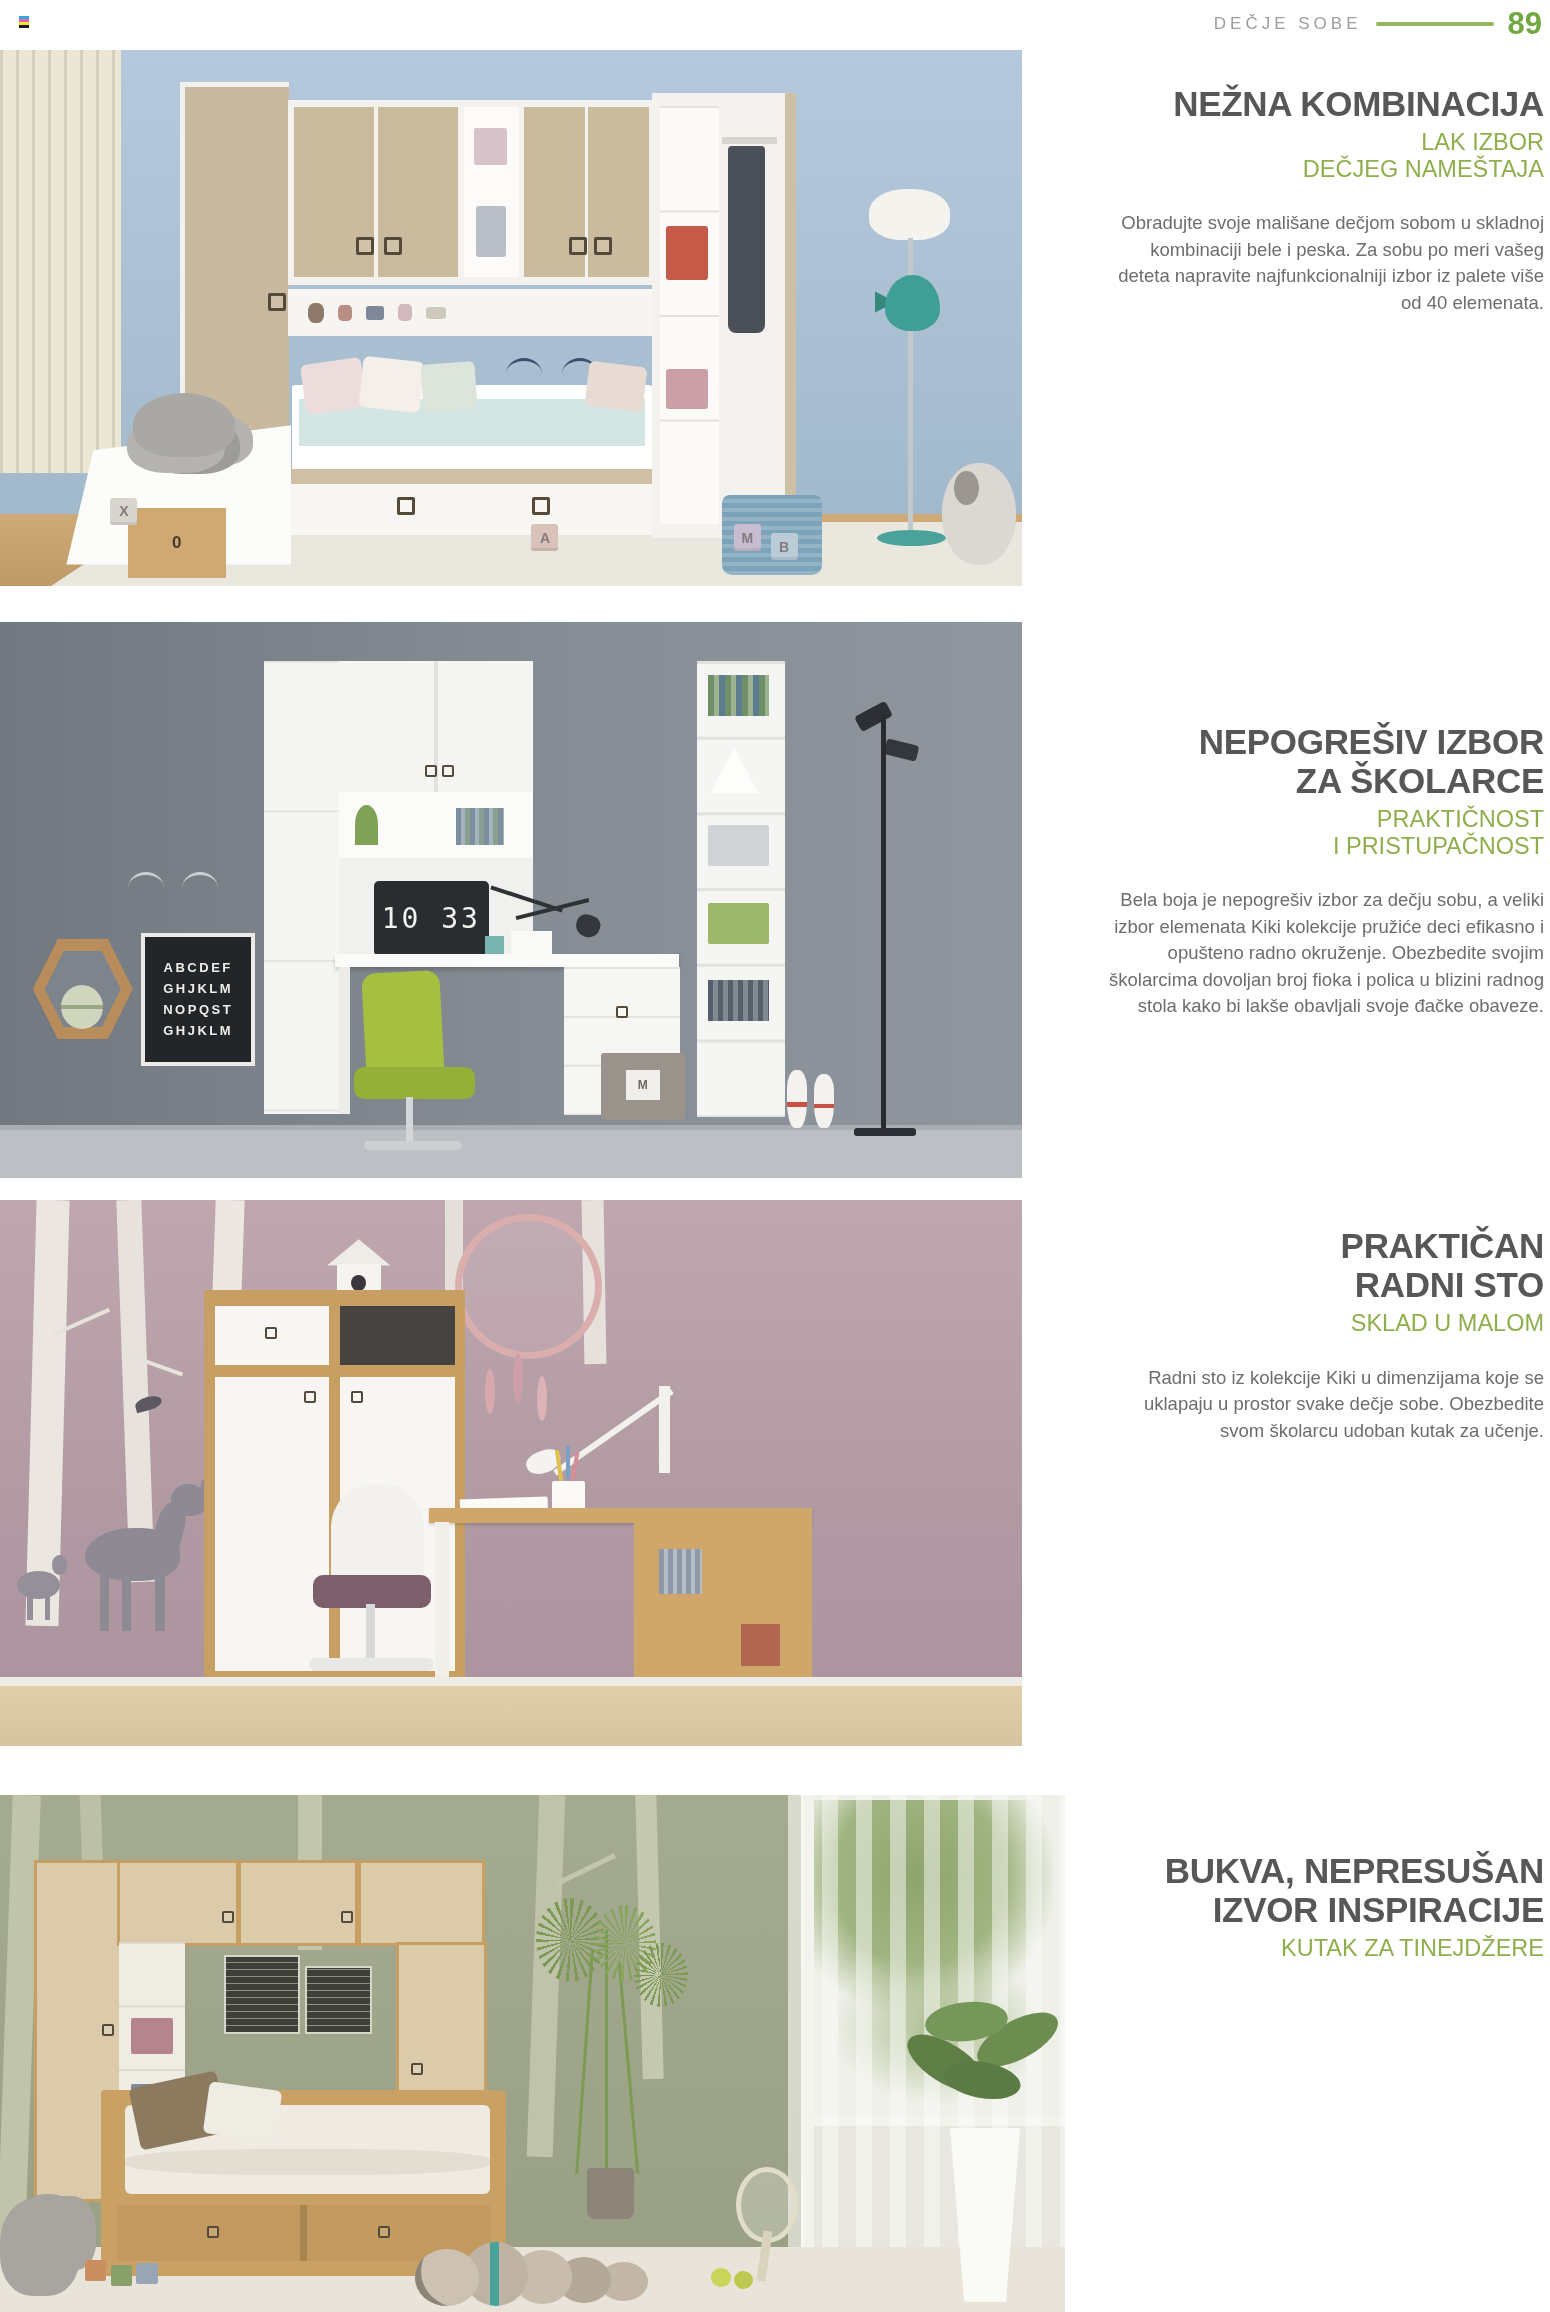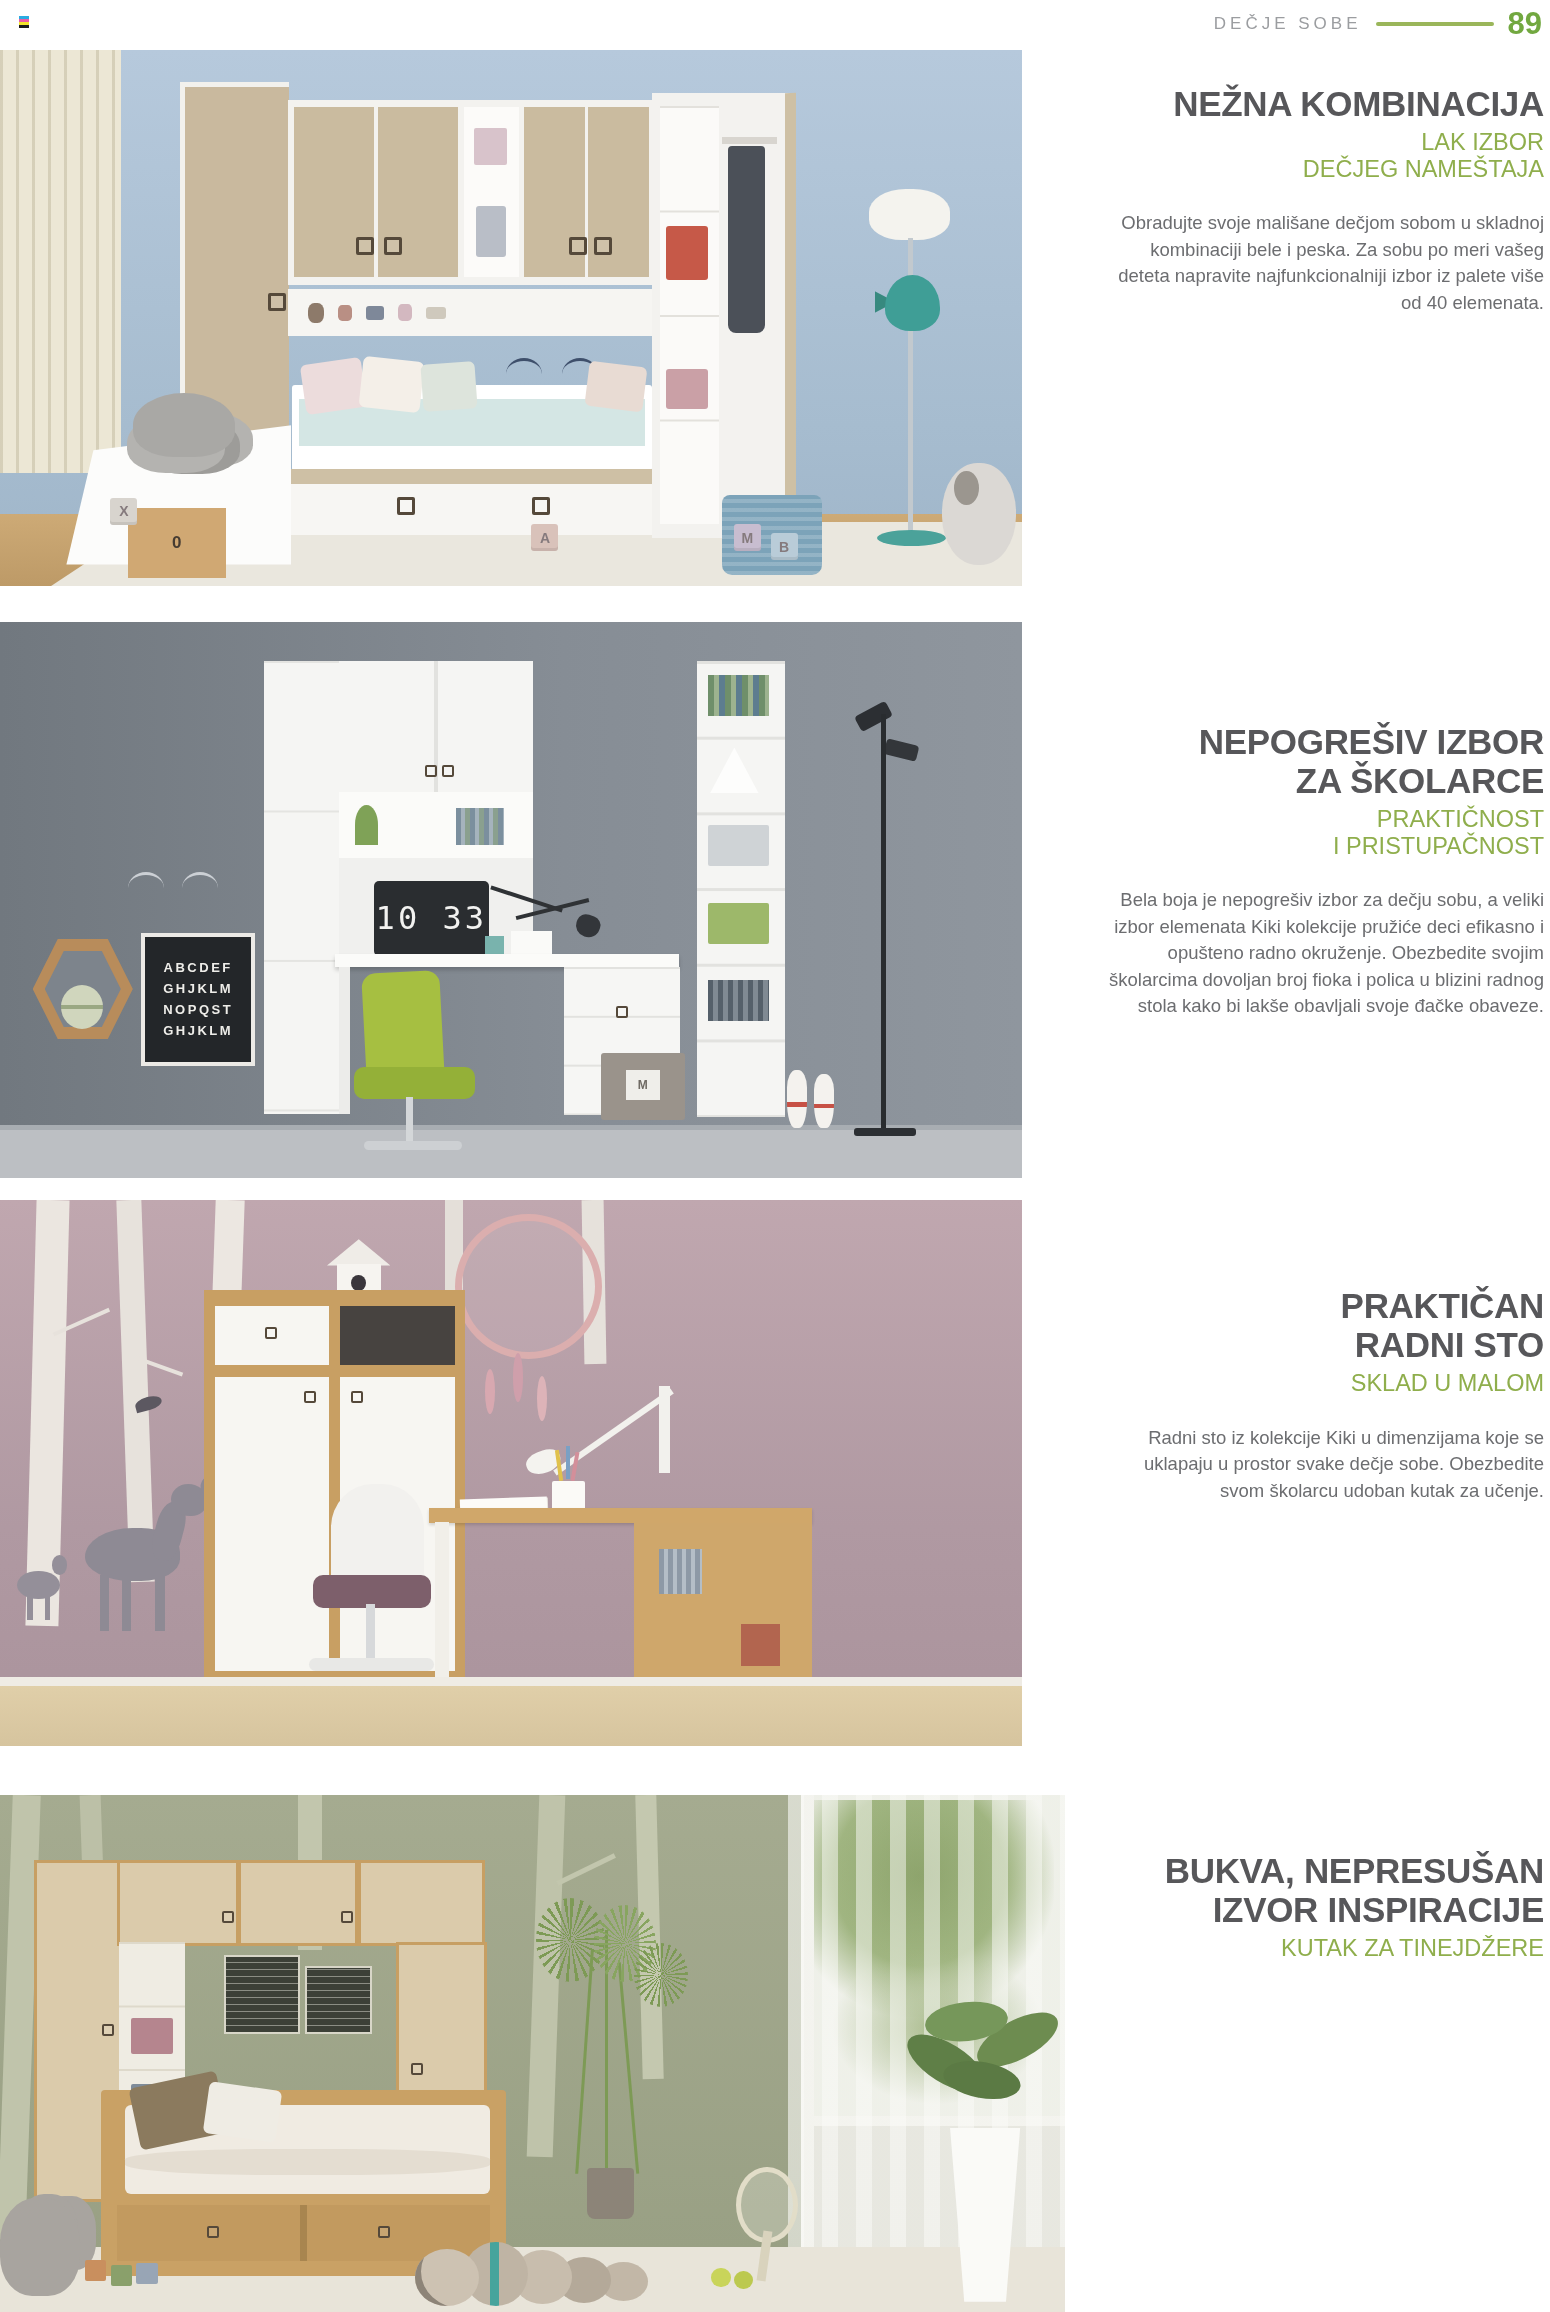--- a/index.html
+++ b/index.html
@@ -21,21 +21,21 @@
   .sec-body{font-size:18.5px;line-height:26.5px;color:#6c6d70;margin-top:28px;max-width:436px;}
   
   .lash{border-top:3px solid #3e4f6b;border-radius:50% 50% 0 0/100% 100% 0 0;height:13px;width:36px;}
   .lash.gray{border-color:#ccd0d5;}
   .handle{width:12px;height:12px;border:3px solid #55493a;background:rgba(250,250,250,.12);border-radius:2px;}
   .handle.sm{width:8px;height:8px;border-width:2px;}
   .block{width:27px;height:27px;display:flex;align-items:center;justify-content:center;
          font-size:14px;font-weight:700;color:#857a7d;border-radius:3px;box-shadow:inset 0 -3px rgba(0,0,0,.08);}
   .poster-line{display:block;font-size:13px;font-weight:700;letter-spacing:2.5px;color:#eeede9;line-height:1.6;text-align:center;}
   .clockface{display:flex;align-items:center;justify-content:center;width:100%;height:100%;
-             font-family:"DejaVu Sans Mono",monospace;font-size:32px;color:#f2f2f0;letter-spacing:3px;}
+             font-family:"DejaVu Sans Mono",monospace;font-size:28px;color:#f2f2f0;letter-spacing:3px;}
 </style>
 </head>
 <body>
 
 <div class="page">
 
   <div class="reg">
     <i style="background:#2bace2"></i>
     <i style="background:#ec5ba5"></i>
     <i style="background:#f3e52a"></i>
@@ -293,21 +293,21 @@
     <div class="a" style="left:28.5%;top:52%;width:17.5%;height:38%">
       <div class="a" style="left:22%;top:0;width:52%;height:52%;background:#f2f1ee;border-radius:45% 45% 20% 20%/40% 40% 15% 15%"></div>
       <div class="a" style="left:12%;top:44%;width:66%;height:16%;background:#7d5f6b;border-radius:10px"></div>
       <div class="a" style="left:42%;top:58%;width:5%;height:26%;background:#d7d9db"></div>
       <div class="a" style="left:10%;top:84%;width:70%;height:6%;background:#e8e8e6;border-radius:8px"></div>
     </div>
     <div class="a" style="left:0;bottom:11%;width:100%;height:1.6%;background:#efece5"></div>
     <div class="a" style="left:0;bottom:0;width:100%;height:11%;background:linear-gradient(#e0cfa9,#d6c49e)"></div>
   </div>
 
-  <div class="text-col" style="left:1035px;top:1200px;width:509px;padding-top:86px">
+  <div class="text-col" style="left:1035px;top:1140px;width:509px;padding-top:86px">
     <div class="sec-title">
       <div>PRAKTIČAN</div>
       <div>RADNI STO</div>
     </div>
     <div class="sec-sub">
       <div>SKLAD U MALOM</div>
     </div>
     <div class="sec-body">Radni sto iz kolekcije Kiki u dimenzijama koje se uklapaju u prostor svake dečje sobe. Obezbedite svom školarcu udoban kutak za učenje.</div>
   </div>
 

